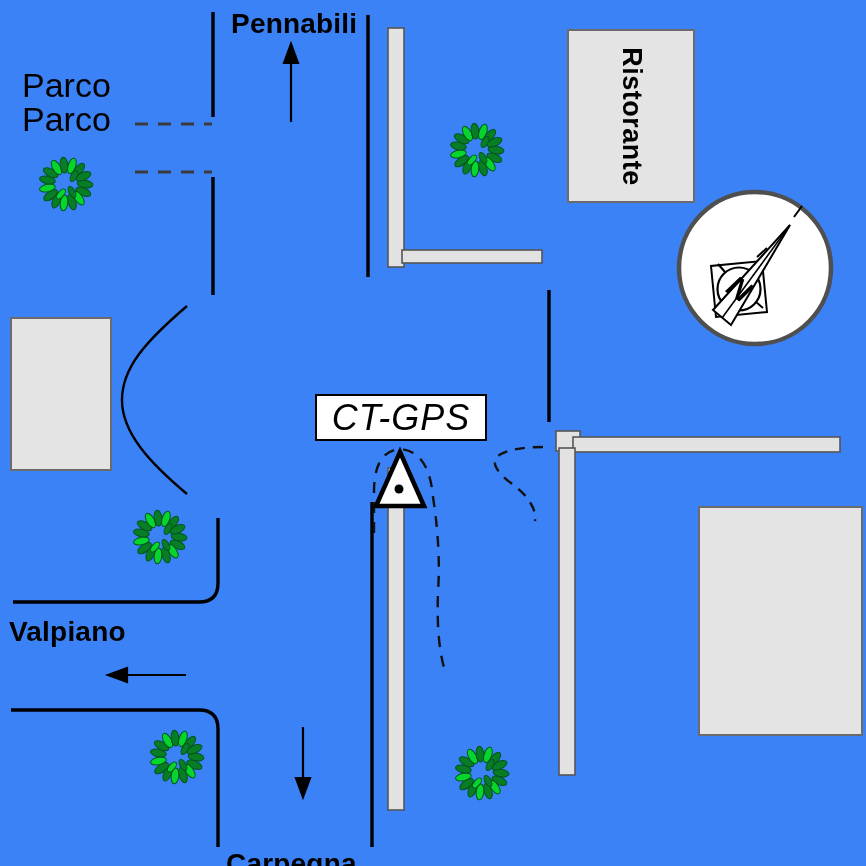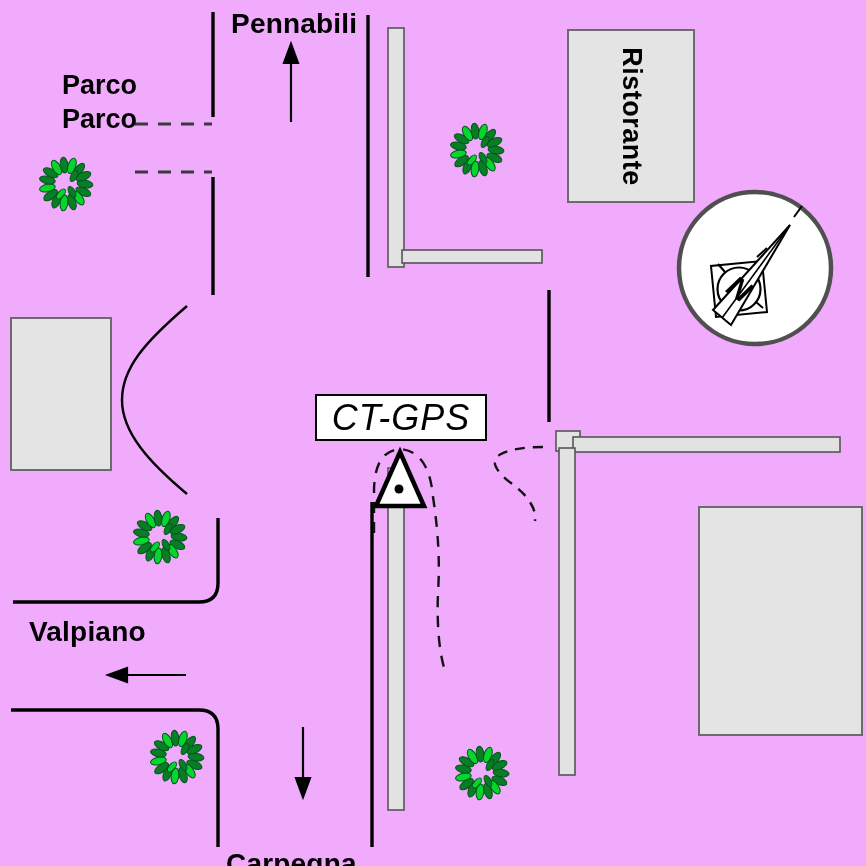--- a/index.html
+++ b/index.html
@@ -1,25 +1,25 @@
 <!DOCTYPE html>
 <html><head>
 <meta charset="utf-8">
 <style>
   html,body { margin:0; padding:0; background:#fff; }
   .stage {
-    position:relative; width:866px; height:866px; background:#f0abfc;
+    position:relative; width:866px; height:866px; background:#3b82f6;
     font-family:"Liberation Sans", sans-serif; overflow:hidden; color:#000;
   }
   .stage svg.base { position:absolute; left:0; top:0; }
   .lbl { position:absolute; white-space:pre; }
   .lbl.bold { font-weight:bold; font-size:28px; letter-spacing:0.2px; }
   #lbl-pennabili { left:231px; top:8px; }
-  #lbl-parco { left:22px; top:68px; font-size:27px; line-height:34px; font-weight:bold;margin-left:40px; }
-  #lbl-valpiano { left:29px; top:616px; }
+  #lbl-parco { left:22px; top:68px; font-size:34px; line-height:34px; font-weight:normal; }
+  #lbl-valpiano { left:9px; top:616px; }
   #lbl-carpegna { left:226px; top:848px; }
   #ctgps-box {
     position:absolute; left:315px; top:394px; width:172px; height:47px;
     background:#fff; border:2.5px solid #000; box-sizing:border-box;
     display:flex; align-items:center; justify-content:center;
     font-style:italic; font-size:36px; letter-spacing:1px;
   }
   #ristorante-box {
     position:absolute; left:568px; top:30px; width:126px; height:172px;
     display:flex; align-items:center; justify-content:center;

